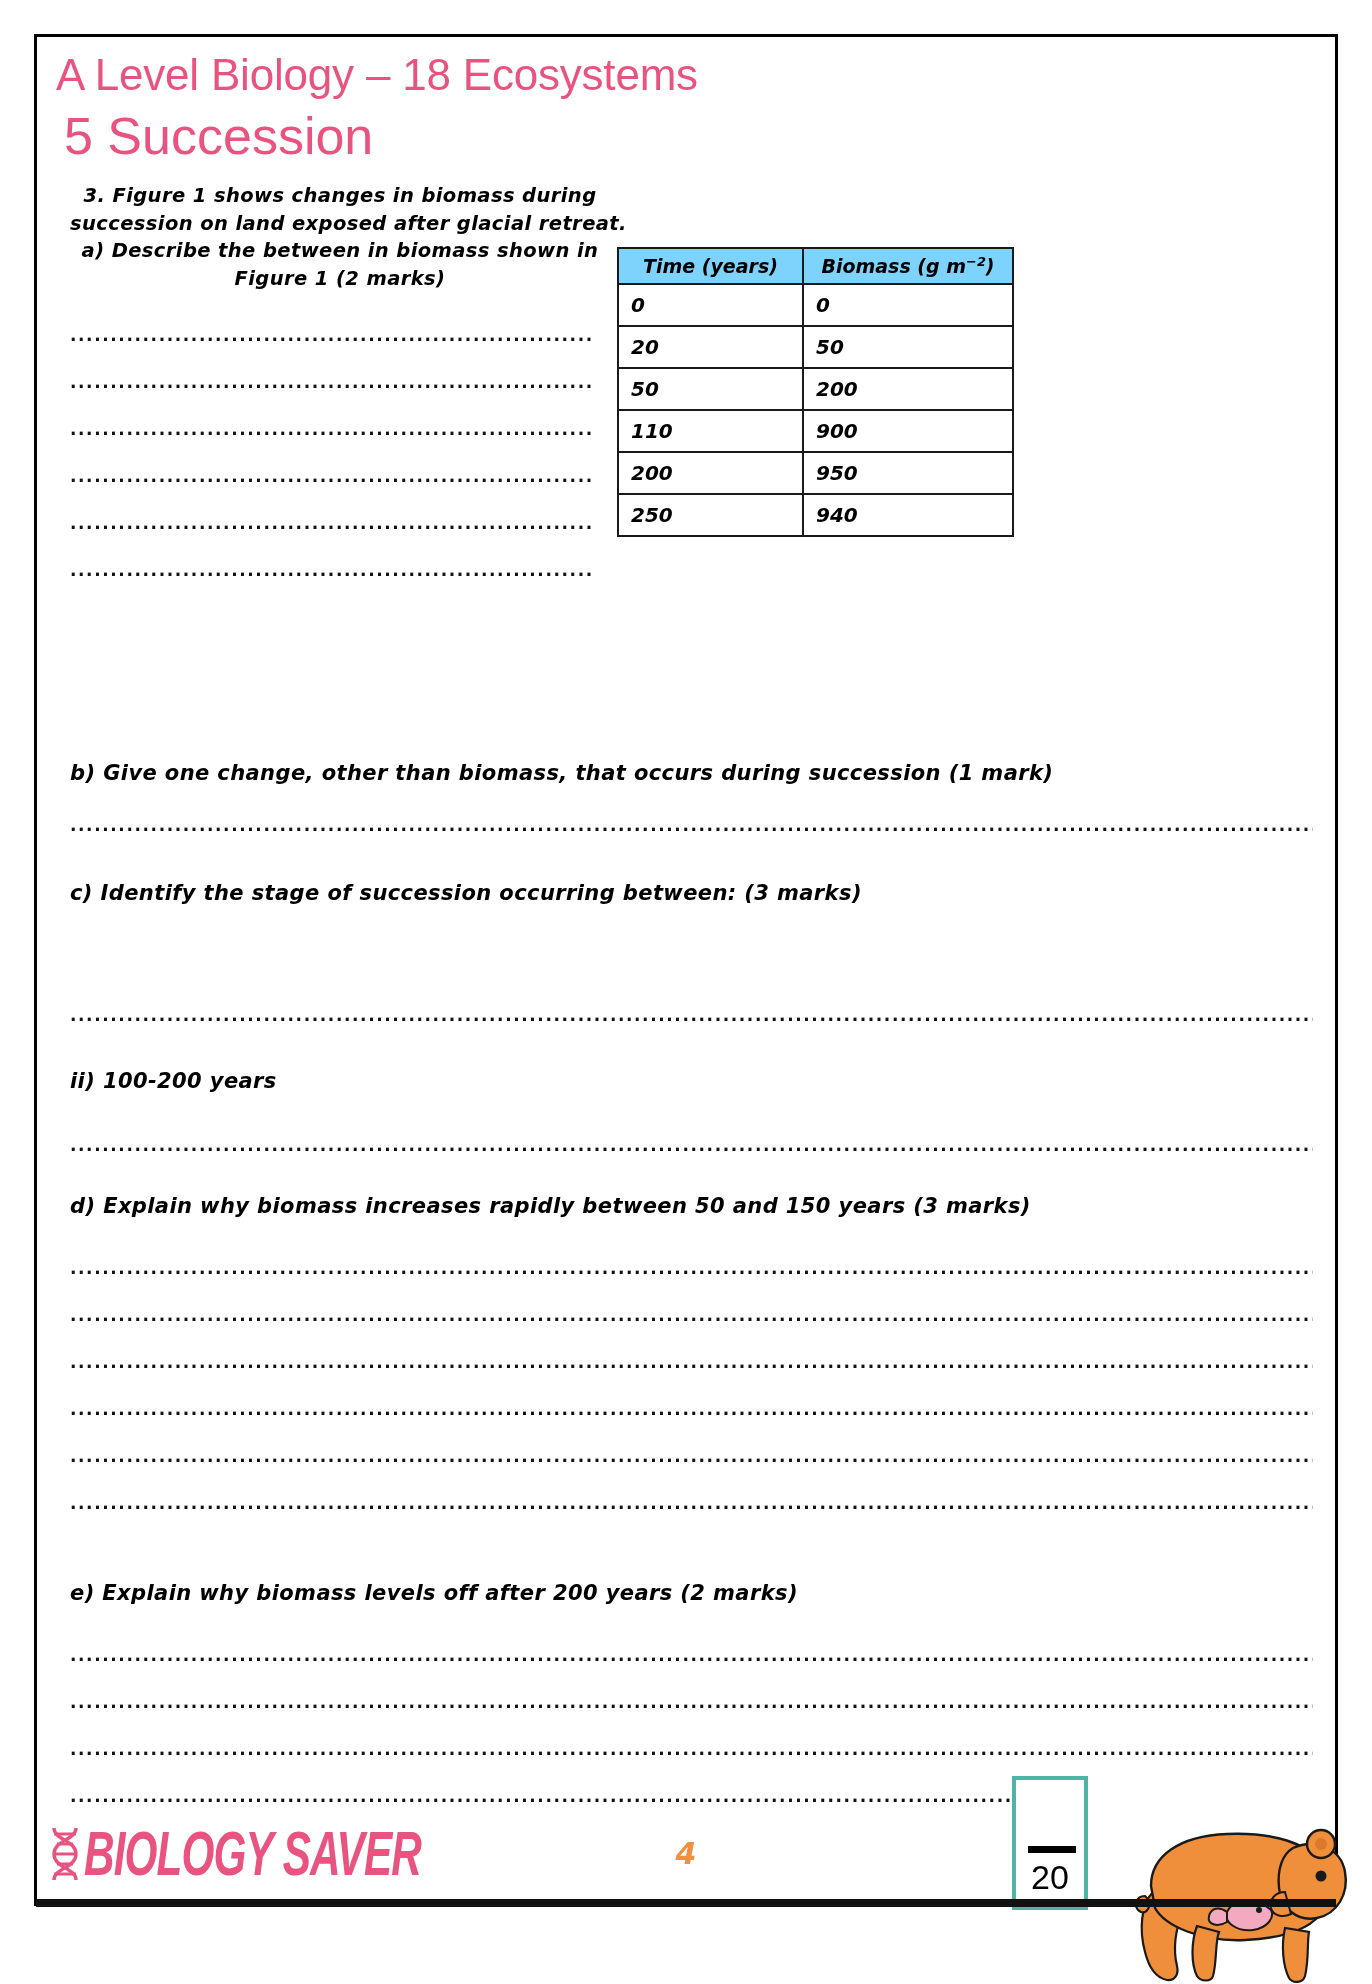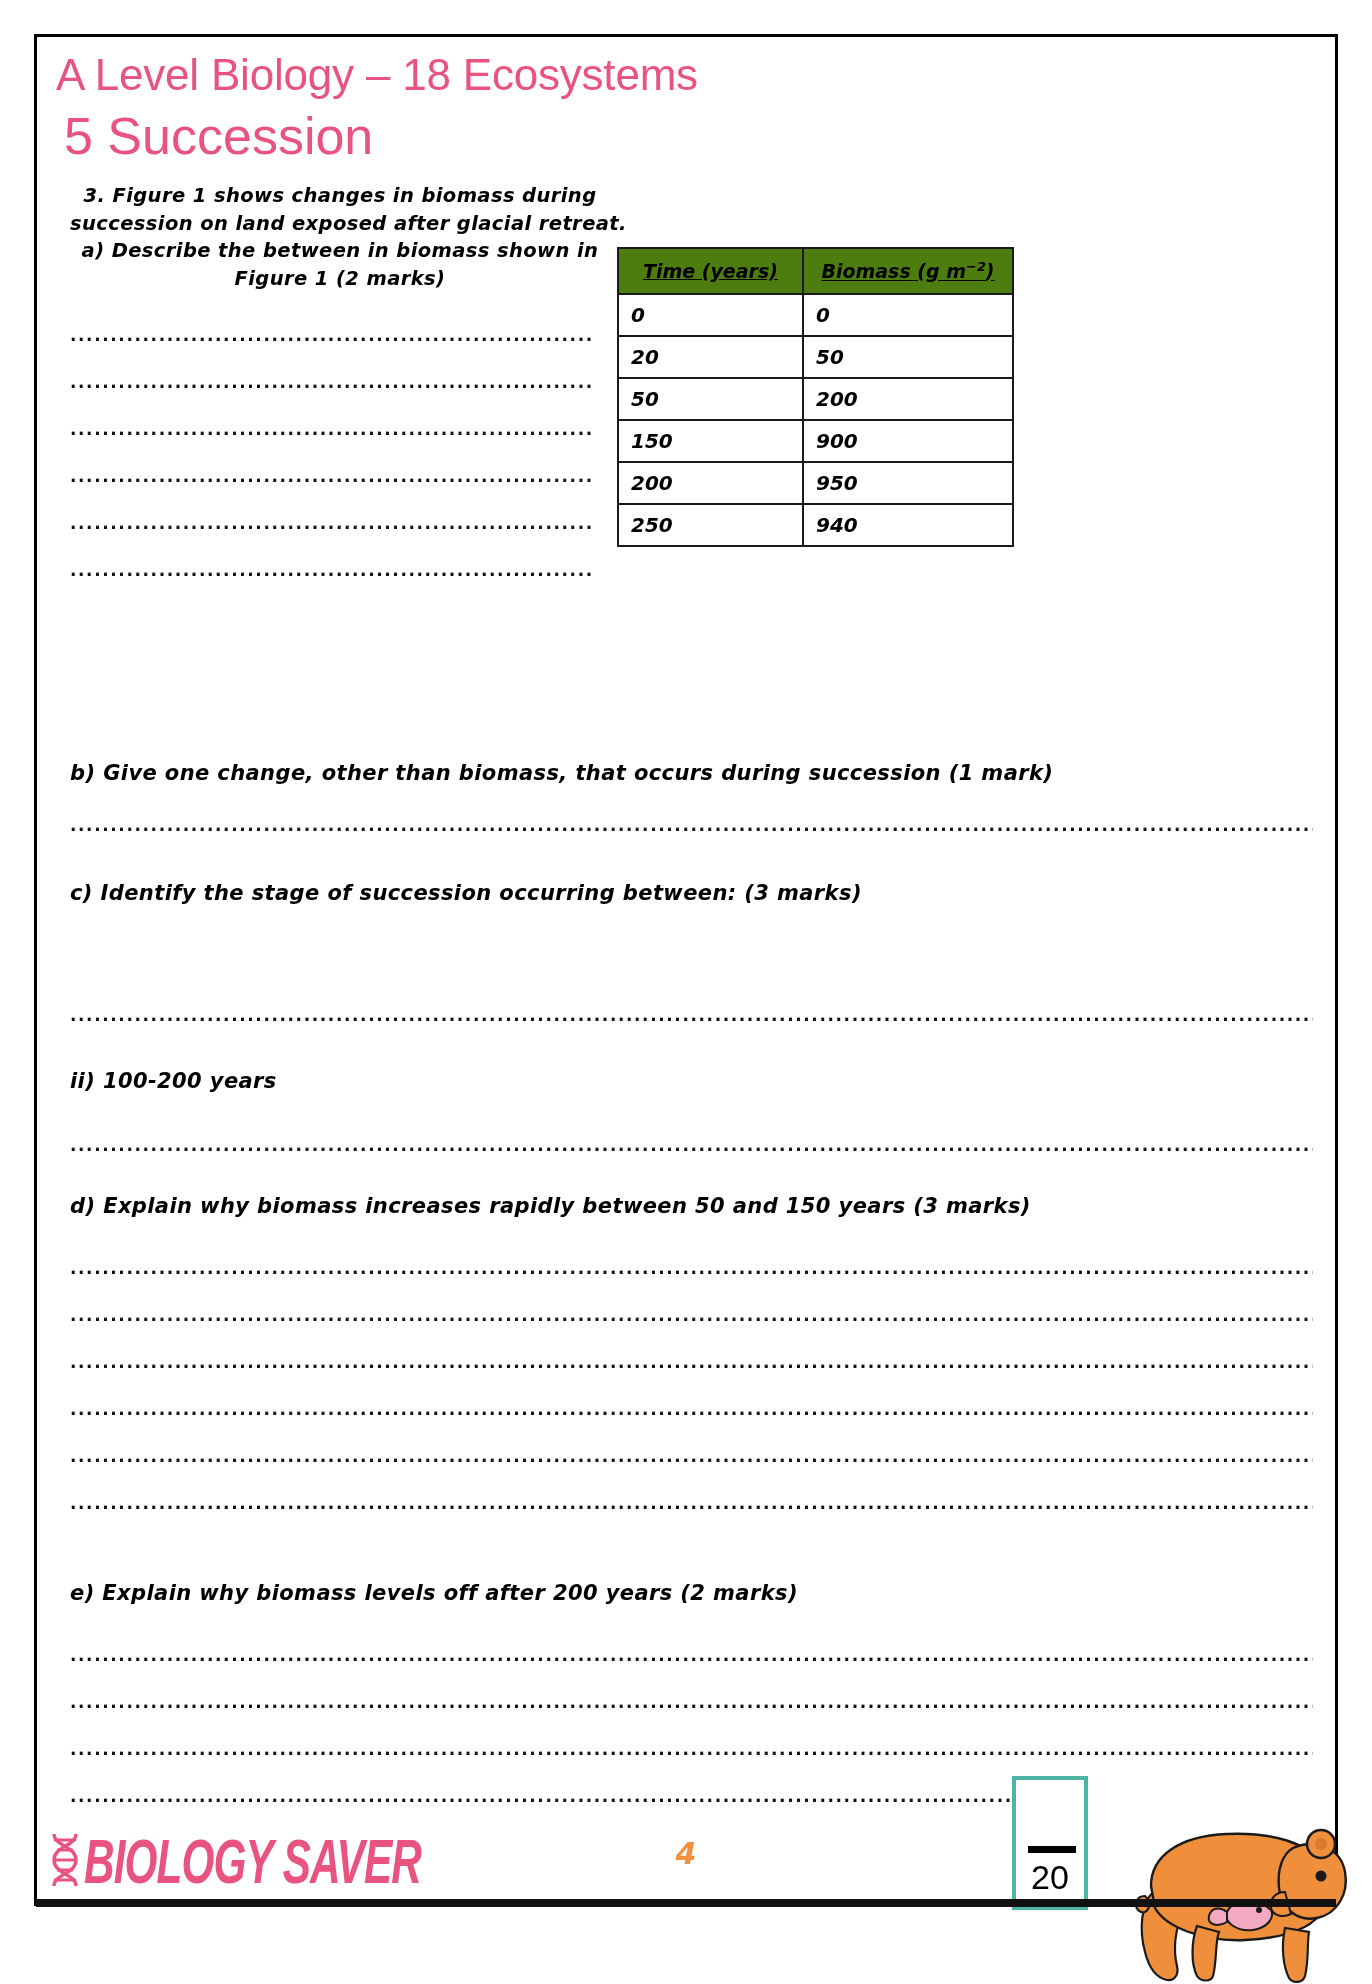--- a/index.html
+++ b/index.html
@@ -114,25 +114,24 @@
     padding: 4px 12px;
     font-family: "DejaVu Sans", sans-serif;
     font-weight: 700;
     font-style: italic;
     font-size: 20px;
     color: #000;
     height: 42px;
     box-sizing: border-box;
   }
   .data-table th {
-    background: #4d7c0f;
+    background: #7dd3fc;
     font-size: 19px;
     text-align: center;
-    height: 46px;
-    text-decoration: underline;
+    height: 36px;
   }
   .col-time { width: 185px; }
   .col-bio  { width: 210px; }
   .data-table sup { font-size: 0.68em; }
 
   
   .q-line {
     position: absolute;
     left: 70px;
     width: 1250px;
@@ -140,21 +139,21 @@
     line-height: 1.3;
     white-space: nowrap;
   }
 
   
   .logo {
     position: absolute;
     left: 48px;
     top: 1826px;
     display: flex;
-    align-items: flex-end;
+    align-items: flex-start;
     height: 62px;
   }
   .logo-dna {
     width: 34px;
     height: 56px;
     margin-right: 2px;
     flex: 0 0 auto;
   }
   .logo-text {
     font-family: "Liberation Sans", sans-serif;
@@ -269,21 +268,21 @@
       </tr>
       <tr>
         <td>20</td>
         <td>50</td>
       </tr>
       <tr>
         <td>50</td>
         <td>200</td>
       </tr>
       <tr>
-        <td>150</td>
+        <td>110</td>
         <td>900</td>
       </tr>
       <tr>
         <td>200</td>
         <td>950</td>
       </tr>
       <tr>
         <td>250</td>
         <td>940</td>
       </tr>

